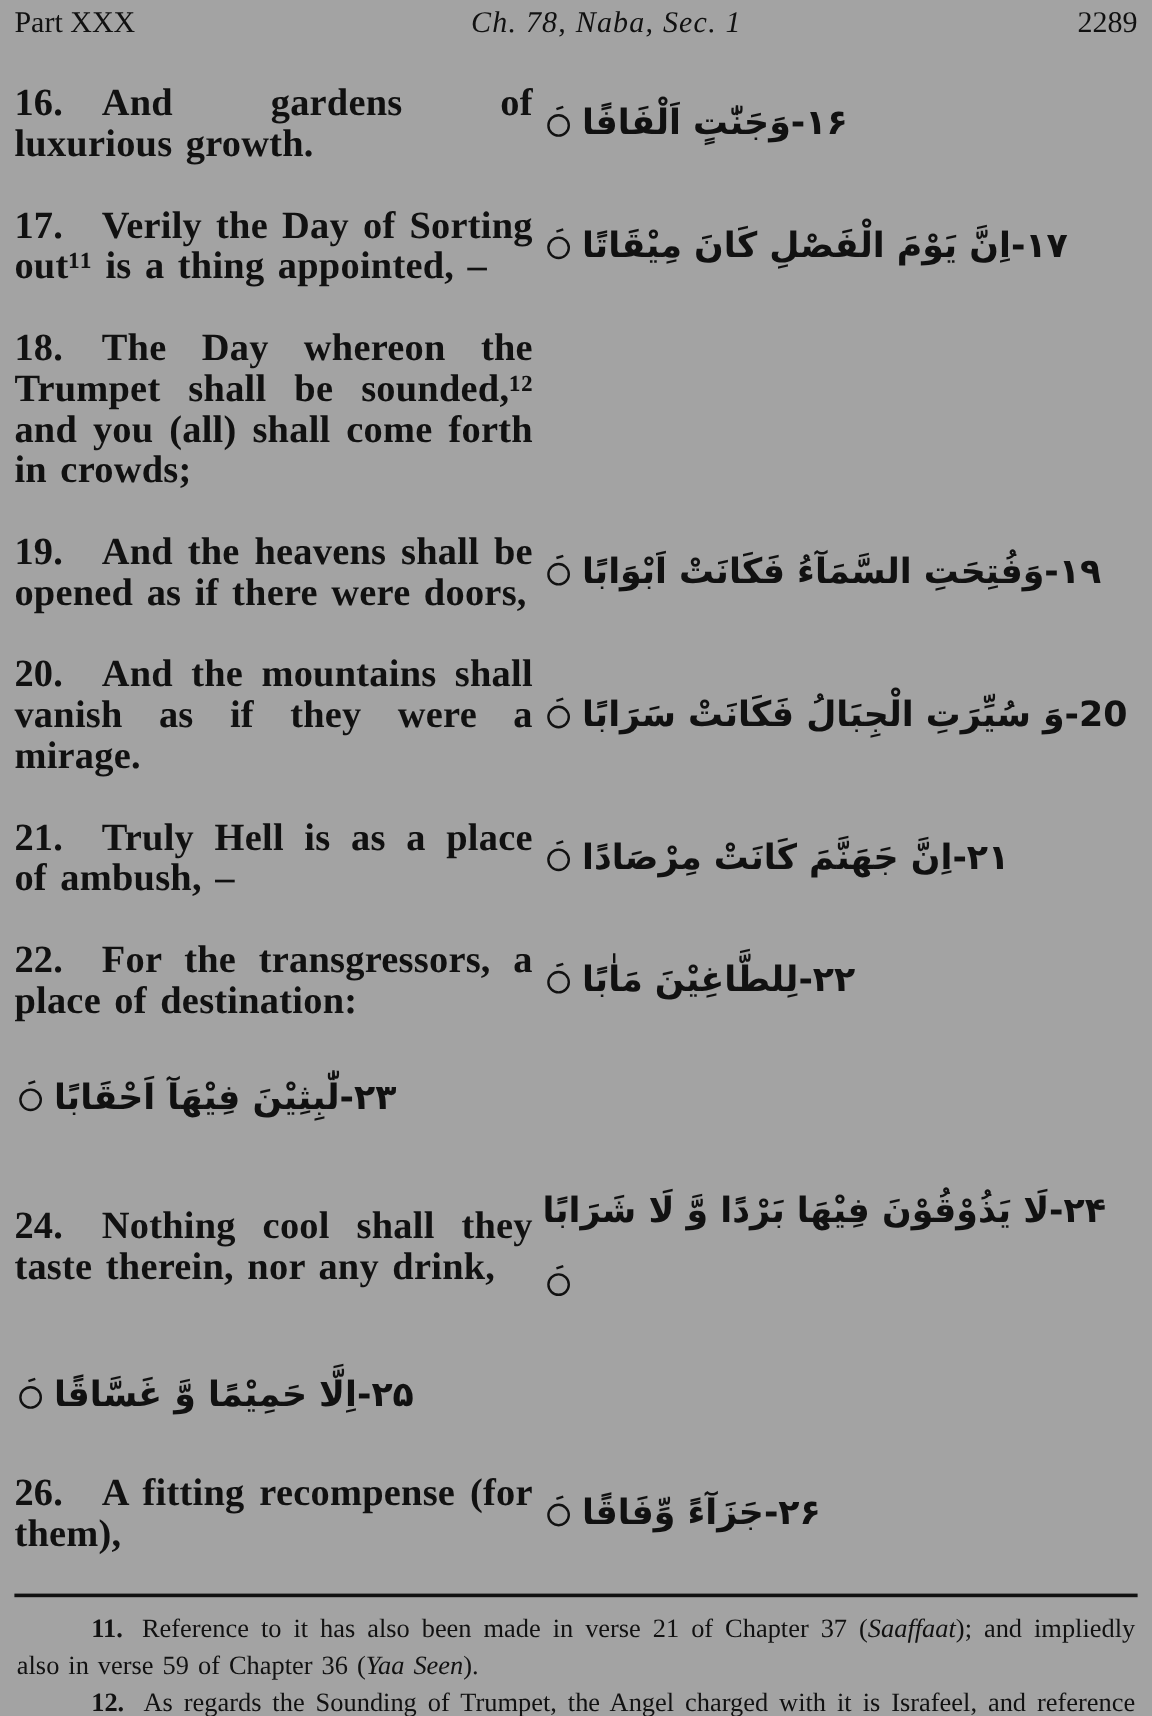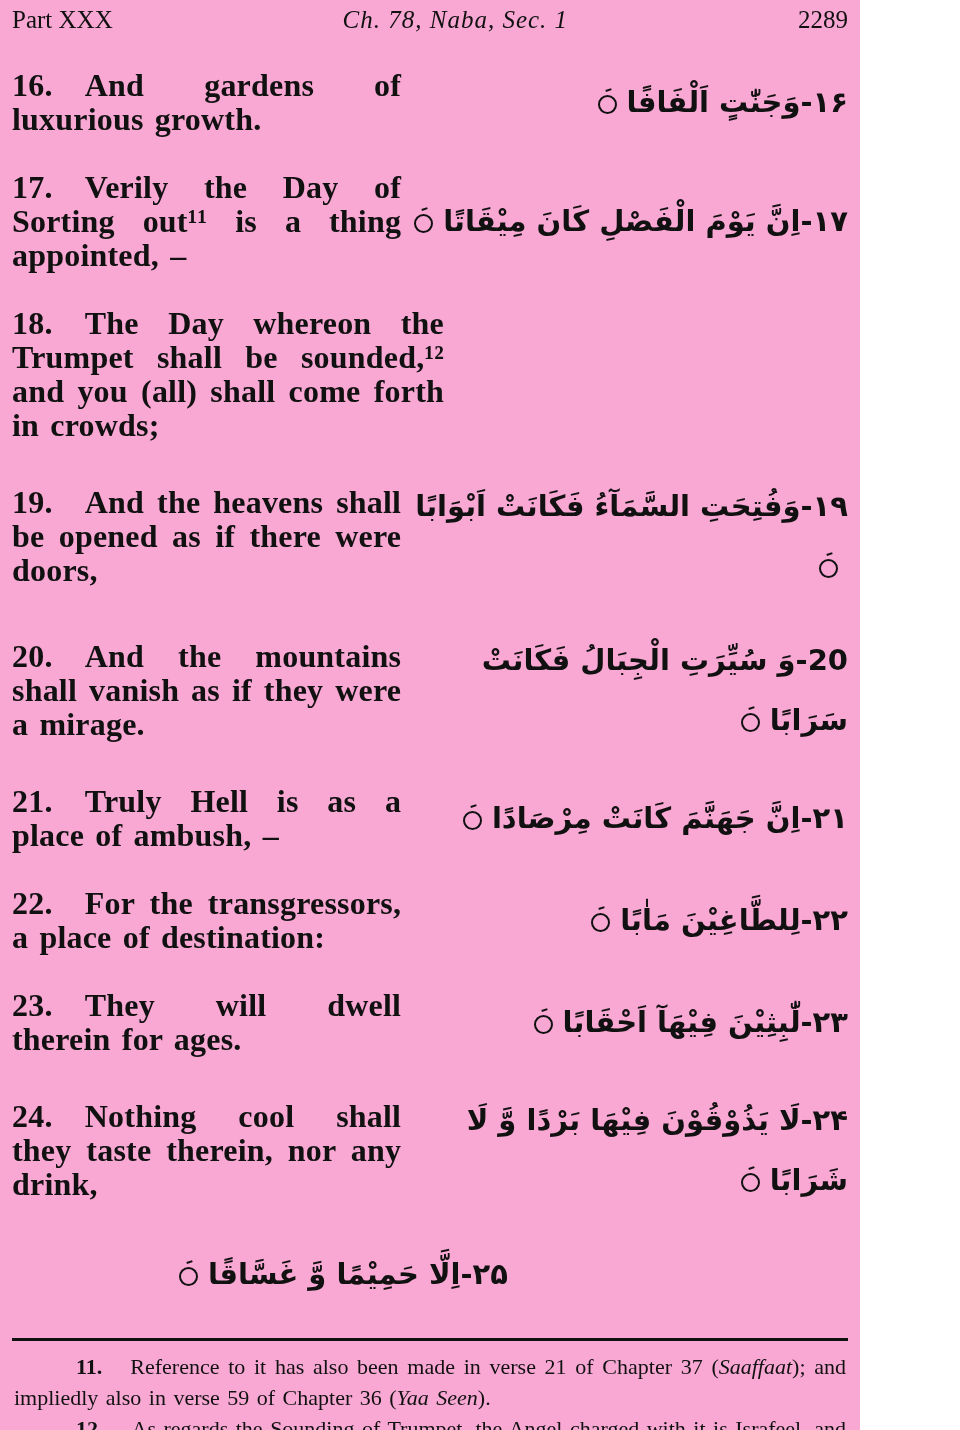--- a/index.html
+++ b/index.html
@@ -1,21 +1,21 @@
 <!DOCTYPE html>
 <html lang="en"><head>
 <meta charset="utf-8">
 <style>
   html,body{margin:0;padding:0;background:#ffffff;}
   .page{
     position:relative;
-    width:860px;
+    width:960px;
     height:1430px;
     box-sizing:border-box;
-    background:#f9a8d4;
+    background:#a3a3a3;
     color:#111;
     padding:6px 12px 0 12px;
     font-family:"Liberation Serif","DejaVu Serif",serif;
     overflow:hidden;
   }
   
   .pagehead{
     display:flex;
     justify-content:space-between;
     align-items:baseline;
@@ -38,21 +38,21 @@
     line-height:34px;
     font-weight:bold;
     text-align:justify;
     word-spacing:3px;
     letter-spacing:0.2px;
   }
   .ar{
     width:496px;
     margin:0;
     direction:rtl;
-    text-align:right;
+    text-align:left;
     font-family:"DejaVu Sans",sans-serif;
     font-size:29px;
     line-height:60px;
     font-weight:bold;
   }
   .artxt{ white-space:pre-line; }
   .ayah{
     display:inline-block;
     width:15px;height:15px;
     border:2.5px solid #111;
@@ -77,21 +77,21 @@
   }
   .footer{ padding:0 2px; }
   .fn{
     margin:0;
     font-size:22px;
     line-height:31px;
     text-align:justify;
     text-indent:62px;
     word-spacing:2px;
   }
-  .fnnum{ font-weight:bold; margin-right:28px; }
+  .fnnum{ font-weight:bold; margin-right:16px; }
   .fn i{ }
 </style>
 </head>
 <body>
 
 <div class="page">
 
   <div class="pagehead">
     <span>Part XXX</span>
     <span class="center">Ch. 78, Naba, Sec. 1</span>
@@ -128,33 +128,36 @@
       <p class="en">21. Truly Hell is as a place of ambush, –</p>
       <p class="ar"><span class="artxt">۲۱-اِنَّ جَهَنَّمَ كَانَتْ مِرْصَادًا</span><span class="ayah"></span></p>
     </section>
 
     <section class="row">
       <p class="en">22. For the transgressors, a place of destination:</p>
       <p class="ar"><span class="artxt">۲۲-لِلطَّاغِيْنَ مَاٰبًا</span><span class="ayah"></span></p>
     </section>
 
     <section class="row">
-      <p class="en">23. They will dwell therein for ages.</p>
       <p class="ar"><span class="artxt">۲۳-لّٰبِثِيْنَ فِيْهَآ اَحْقَابًا</span><span class="ayah"></span></p>
     </section>
 
     <section class="row">
       <p class="en">24. Nothing cool shall they taste therein, nor any drink,</p>
       <p class="ar"><span class="artxt">۲۴-لَا يَذُوْقُوْنَ فِيْهَا بَرْدًا وَّ لَا شَرَابًا</span><span class="ayah"></span></p>
     </section>
 
     <section class="row">
       <p class="ar"><span class="artxt">۲۵-اِلَّا حَمِيْمًا وَّ غَسَّاقًا</span><span class="ayah"></span></p>
     </section>
 
+    <section class="row">
+      <p class="en">26. A fitting recompense (for them),</p>
+      <p class="ar"><span class="artxt">۲۶-جَزَآءً وِّفَاقًا</span><span class="ayah"></span></p>
+    </section>
 
   </div>
 
   <hr class="rule">
 
   <div class="footer">
     <p class="fn"><span class="fnnum">11.</span><span>Reference to it has also been made in verse 21 of Chapter 37 (</span><i>Saaffaat</i><span>); and impliedly also in verse 59 of Chapter 36 (</span><i>Yaa Seen</i><span>).</span></p>
     <p class="fn"><span class="fnnum">12.</span><span>As regards the Sounding of Trumpet, the Angel charged with it is Israfeel, and reference to it has also been made in verse 68 of Chapter (</span><i>Zumar</i><span>); and verse 13 of Chapter 69 (</span><i>Al-Haaqqah</i><span>).</span></p>
   </div>
 

